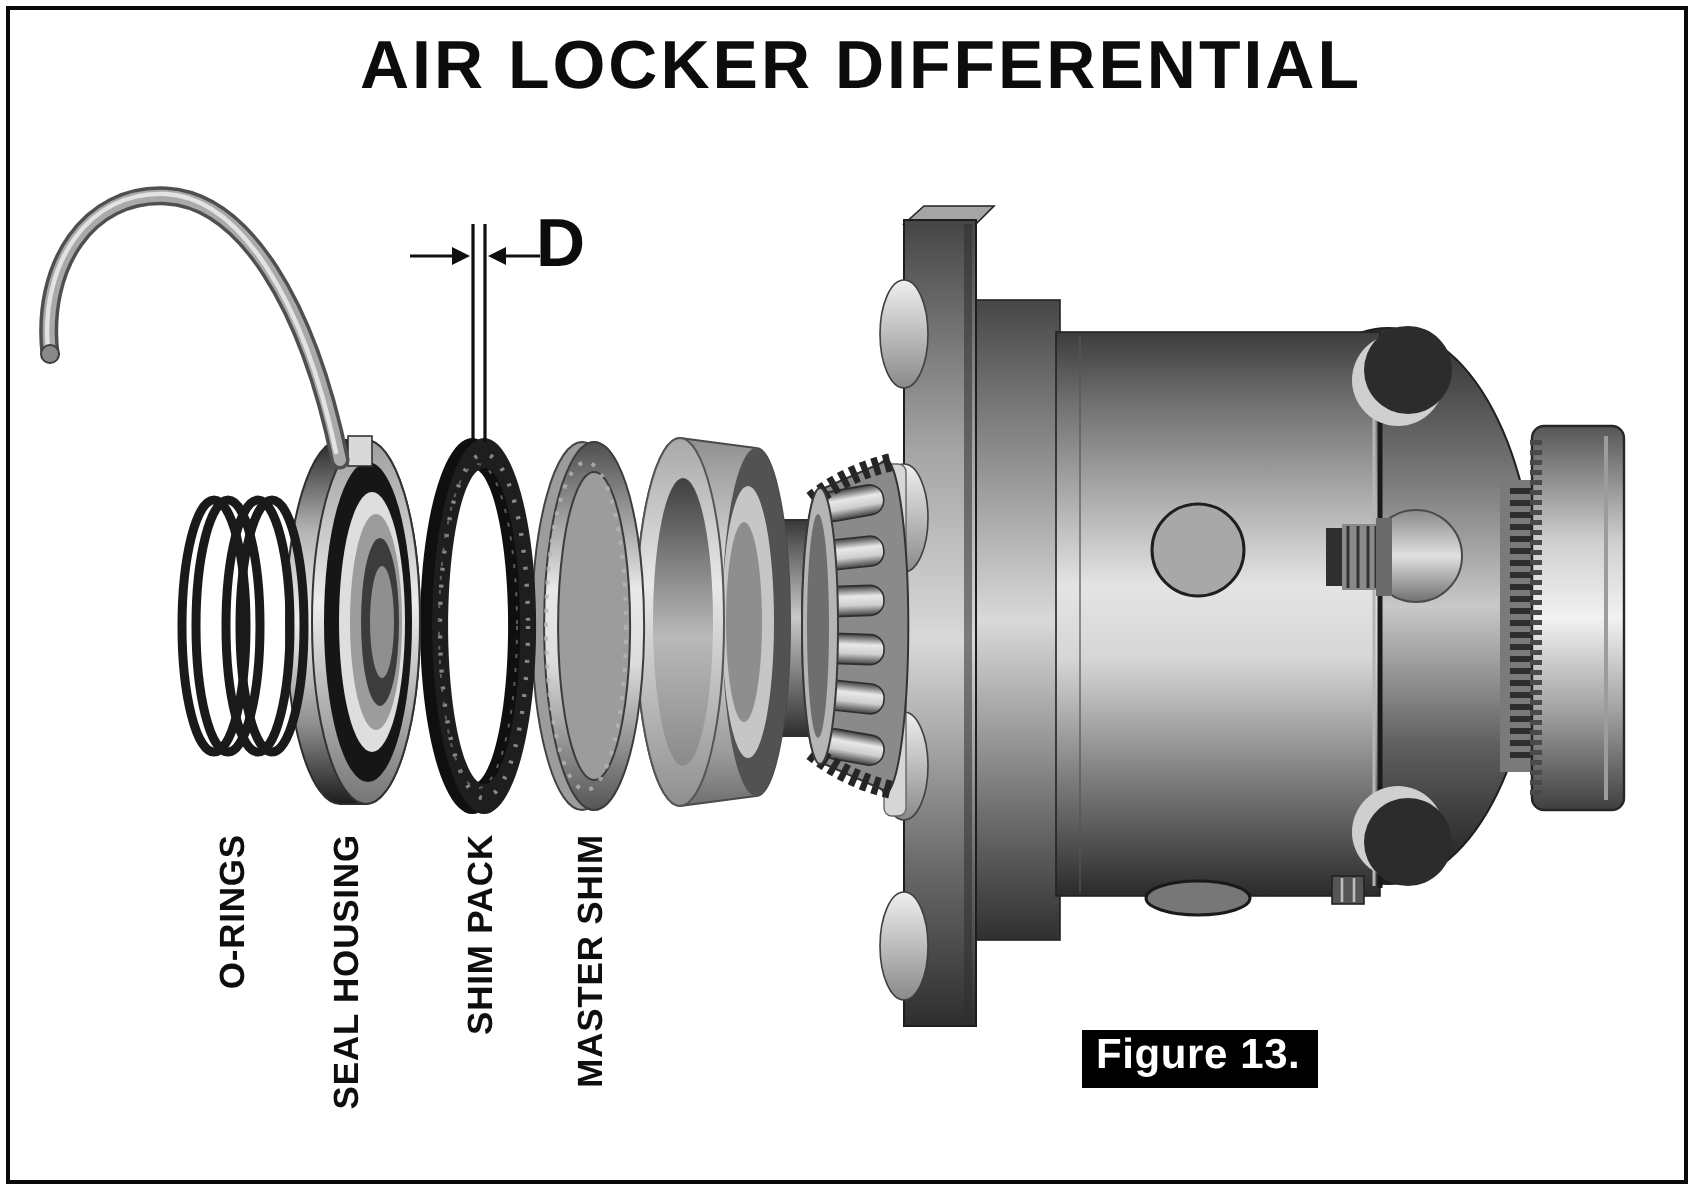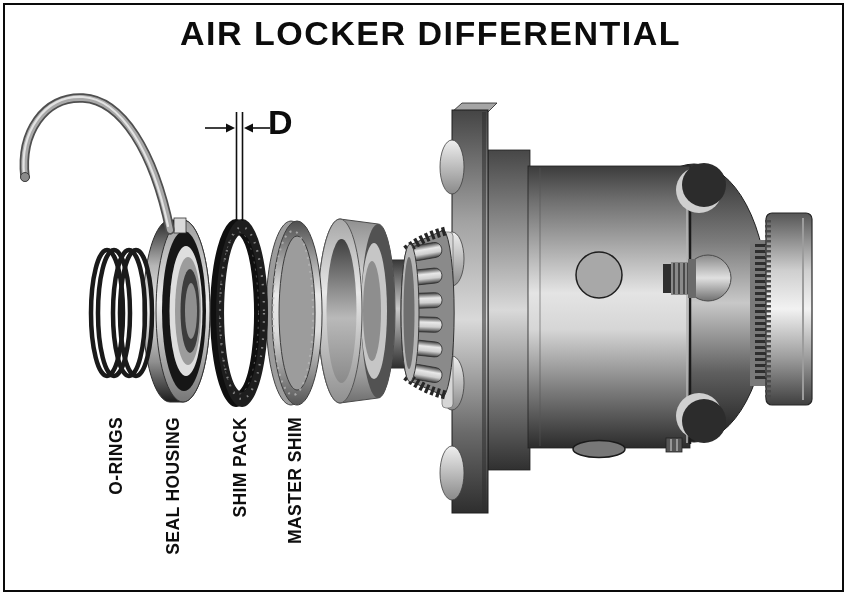--- a/index.html
+++ b/index.html
@@ -267,15 +267,16 @@
 
   <div class="title">AIR LOCKER DIFFERENTIAL</div>
 
   <div class="dim-letter">D</div>
 
   <div class="part-label" style="left:106px;">O-RINGS</div>
   <div class="part-label" style="left:163px;">SEAL HOUSING</div>
   <div class="part-label" style="left:230px;">SHIM PACK</div>
   <div class="part-label" style="left:285px;">MASTER SHIM</div>
 
+  <div class="figure-box">Figure 13.</div>
 
   <div class="frame"></div>
 </div>
 
 </body></html>

